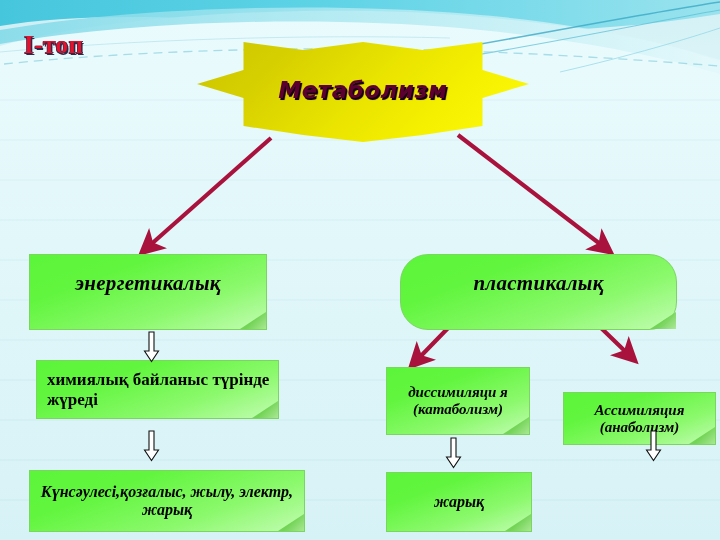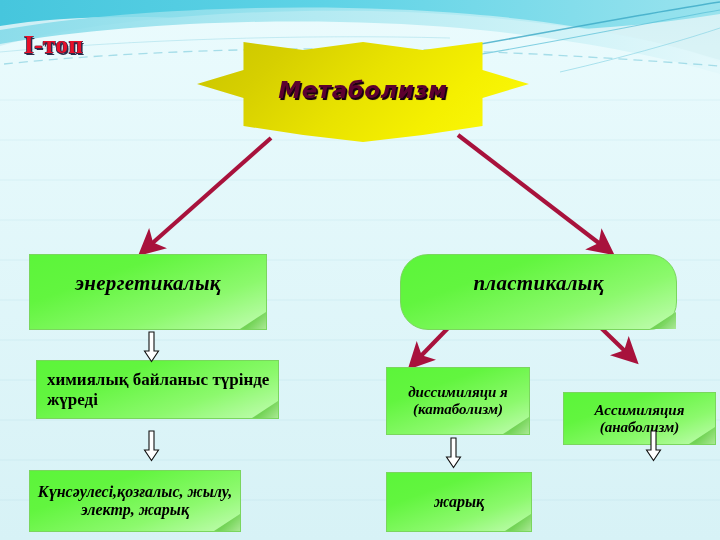--- a/index.html
+++ b/index.html
@@ -134,21 +134,21 @@
     left: 386px; top: 367px; width: 144px; height: 68px;
   }
   #box-dissim .txt { font-size: 15px; }
 
   #box-assim {
     left: 563px; top: 360px; width: 153px; height: 53px; margin-top: 32px;
   }
   #box-assim .txt { font-size: 15px; }
 
   #box-sun {
-    left: 29px; top: 470px; width: 212px; height: 62px; font-family: Liberation Serif, serif;
+    left: 29px; top: 470px; width: 276px; height: 62px; font-family: Liberation Serif, serif;
   }
   #box-sun .txt { font-size: 16px; }
 
   #box-decay {
     left: 386px; top: 472px; width: 146px; height: 60px;
   }
   #box-decay .txt { font-size: 16px; }
 
   #box-synth {
     left: 577px; top: 472px; width: 143px; height: 60px;

